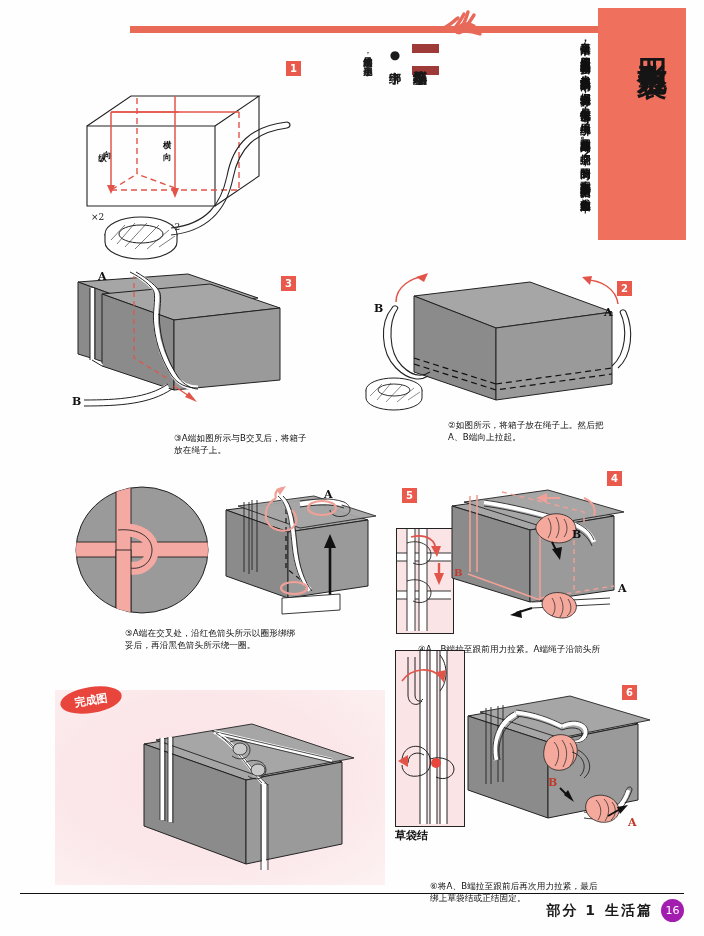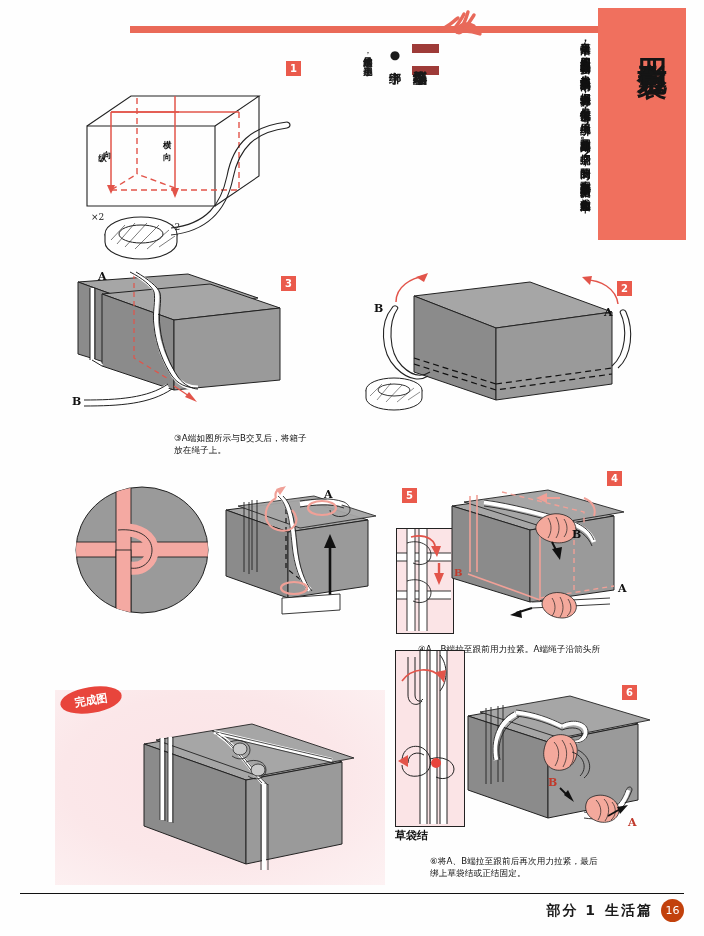--- a/index.html
+++ b/index.html
@@ -42,21 +42,21 @@
   .boxwrap svg{display:block;overflow:visible;}
   .pinkpanel{background:#fbe4e6;border:1px solid #222;}
   .ell-badge{width:62px;height:26px;border-radius:50%;background:#e8453c;
              color:#fff;font-size:11px;font-weight:bold;display:flex;
              align-items:center;justify-content:center;transform:rotate(-9deg);}
   .pinkbg{background:radial-gradient(ellipse at 45% 45%,#fbe3e6 0%,#fbe7e9 55%,#fdf2f3 100%);}
 
   
   .footer{right:20px;bottom:14px;display:flex;align-items:center;gap:8px;}
   .footer .ftxt{font-size:14px;font-weight:bold;letter-spacing:2px;}
-  .footer .pno{width:23px;height:23px;border-radius:50%;background:#c2410c;color:#fff;
+  .footer .pno{width:23px;height:23px;border-radius:50%;background:#a21caf;color:#fff;
                font-size:11px;display:flex;align-items:center;justify-content:center;
                font-family:"DejaVu Sans",sans-serif;}
   .rule{left:20px;right:20px;bottom:42px;height:1px;background:#111;}
 </style>
 </head>
 <body>
 
 <div class="page">
 
   <div class="abs ribbon" style="left:130px;width:480px;top:26px;"></div>
@@ -200,20 +200,21 @@
         <path d="M256 32 C254 16,238 8,224 8"></path>
       </g>
       <polygon points="66,1 54,5 62,10" fill="#e2544a"></polygon>
       <polygon points="220,5 228,13 230,4" fill="#e2544a"></polygon>
 
       <text x="12" y="40" font-size="11" font-weight="bold" font-family="DejaVu Serif, serif" fill="#111">B</text>
       <text x="242" y="44" font-size="11" font-weight="bold" font-family="DejaVu Serif, serif" fill="#111">A</text>
     </svg>
   </div>
 
+  <div class="abs cap" style="left:448px;top:419px;width:170px;">②如图所示，将箱子放在绳子上。然后把A、B端向上拉起。</div>
 
   <div class="abs num-badge" style="left:281px;top:276px;">3</div>
 
   <div class="abs boxwrap" style="left:58px;top:268px;width:260px;height:165px;">
     <svg width="260" height="165" viewBox="0 0 260 165">
 
       <polygon points="20,14 130,6 200,30 92,40" fill="#a6a6a6" stroke="#222" stroke-width="1"></polygon>
       <polygon points="20,14 92,40 92,108 20,86" fill="#8b8b8b" stroke="#222" stroke-width="1"></polygon>
 
       <polygon points="44,26 152,16 222,40 116,52" fill="#a6a6a6" stroke="#222" stroke-width="1"></polygon>
@@ -342,20 +343,21 @@
         <path d="M14 8 C30 4,40 12,38 22"></path>
       </g>
       <polygon points="40,28 34,17 44,17" fill="#e2544a"></polygon>
       <g stroke="#e2544a" stroke-width="2.4">
           <path d="M42 34 L42 48"></path>
         </g>
       <polygon points="42,56 37,44 47,44" fill="#e2544a"></polygon>
     </svg>
   </div>
 
+  <div class="abs cap" style="left:125px;top:627px;width:176px;">⑤A端在交叉处，沿红色箭头所示以圈形绑绑妥后，再沿黑色箭头所示绕一圈。</div>
 
   <div class="abs num-badge" style="left:607px;top:471px;">4</div>
 
   <div class="abs boxwrap" style="left:444px;top:480px;width:200px;height:165px;">
     <svg width="200" height="165" viewBox="0 0 200 165">
       <polygon points="8,26 92,14 170,36 86,50" fill="#a6a6a6" stroke="#222" stroke-width="1"></polygon>
       <polygon points="8,26 86,50 86,122 8,98" fill="#8b8b8b" stroke="#222" stroke-width="1"></polygon>
       <polygon points="86,50 170,36 170,110 86,122" fill="#9a9a9a" stroke="#222" stroke-width="1"></polygon>
       <polygon points="20,22 104,10 180,32 96,46" fill="#a6a6a6" stroke="#222" stroke-width=".9"></polygon>
 
@@ -525,21 +527,21 @@
         </g>
       </g>
       <g stroke="#111" stroke-width="1.8" fill="none">
           <path d="M146 126 L160 118"></path>
         </g>
       <polygon points="166,115 155,117 158,124" fill="#111"></polygon>
       <text x="166" y="136" font-size="11" font-weight="bold" font-family="DejaVu Serif, serif" fill="#c0392b">A</text>
     </svg>
   </div>
 
-  <div class="abs cap" style="left:430px;top:855px;width:176px;">⑥将A、B端拉至跟前后再次用力拉紧，最后绑上草袋结或正结固定。</div>
+  <div class="abs cap" style="left:430px;top:880px;width:176px;">⑥将A、B端拉至跟前后再次用力拉紧，最后绑上草袋结或正结固定。</div>
 
   <div class="abs pinkbg" style="left:55px;top:690px;width:330px;height:195px;"></div>
 
   <div class="abs ell-badge" style="left:60px;top:687px;">完成图</div>
 
   <div class="abs boxwrap" style="left:118px;top:722px;width:250px;height:160px;">
     <svg width="250" height="160" viewBox="0 0 250 160">
       <polygon points="26,22 122,6 224,40 128,58" fill="#a6a6a6" stroke="#222" stroke-width="1"></polygon>
       <polygon points="26,22 128,58 128,142 26,104" fill="#8b8b8b" stroke="#222" stroke-width="1"></polygon>
       <polygon points="128,58 224,40 224,122 128,142" fill="#9a9a9a" stroke="#222" stroke-width="1"></polygon>

